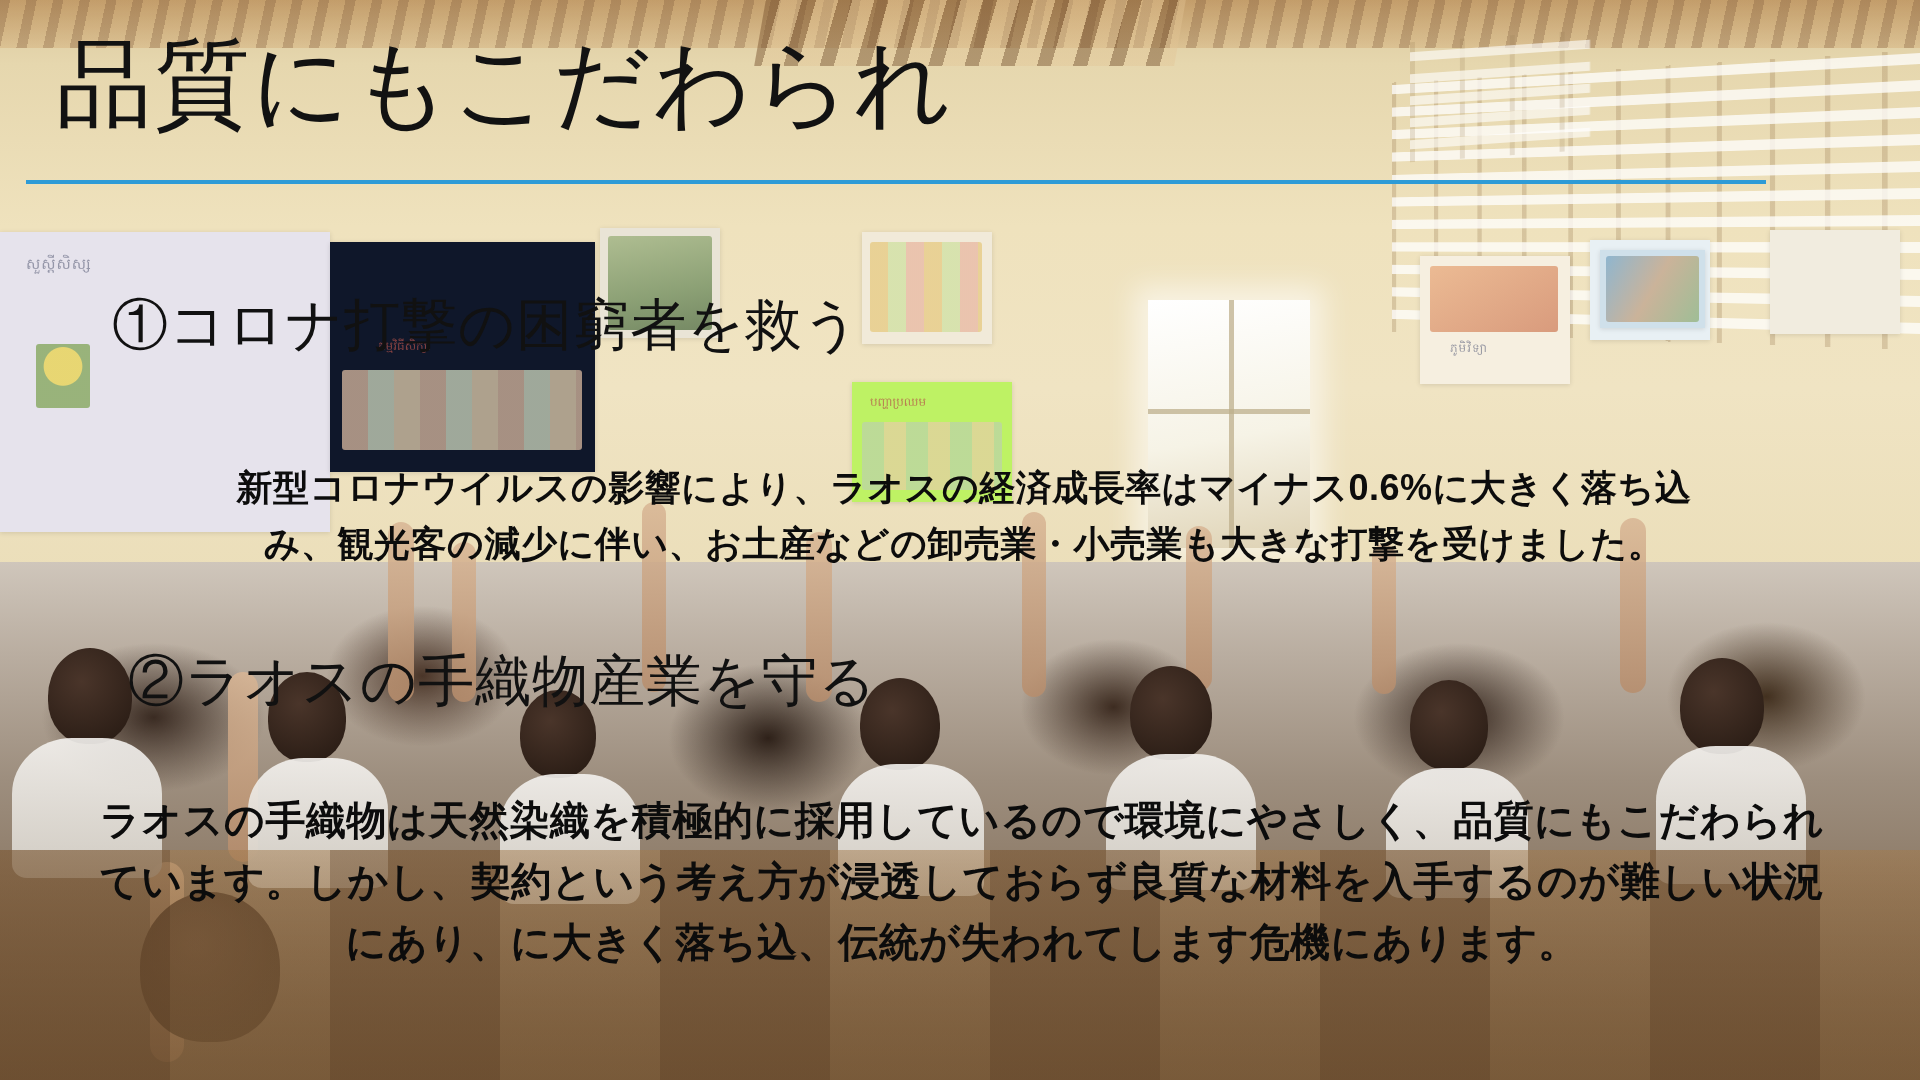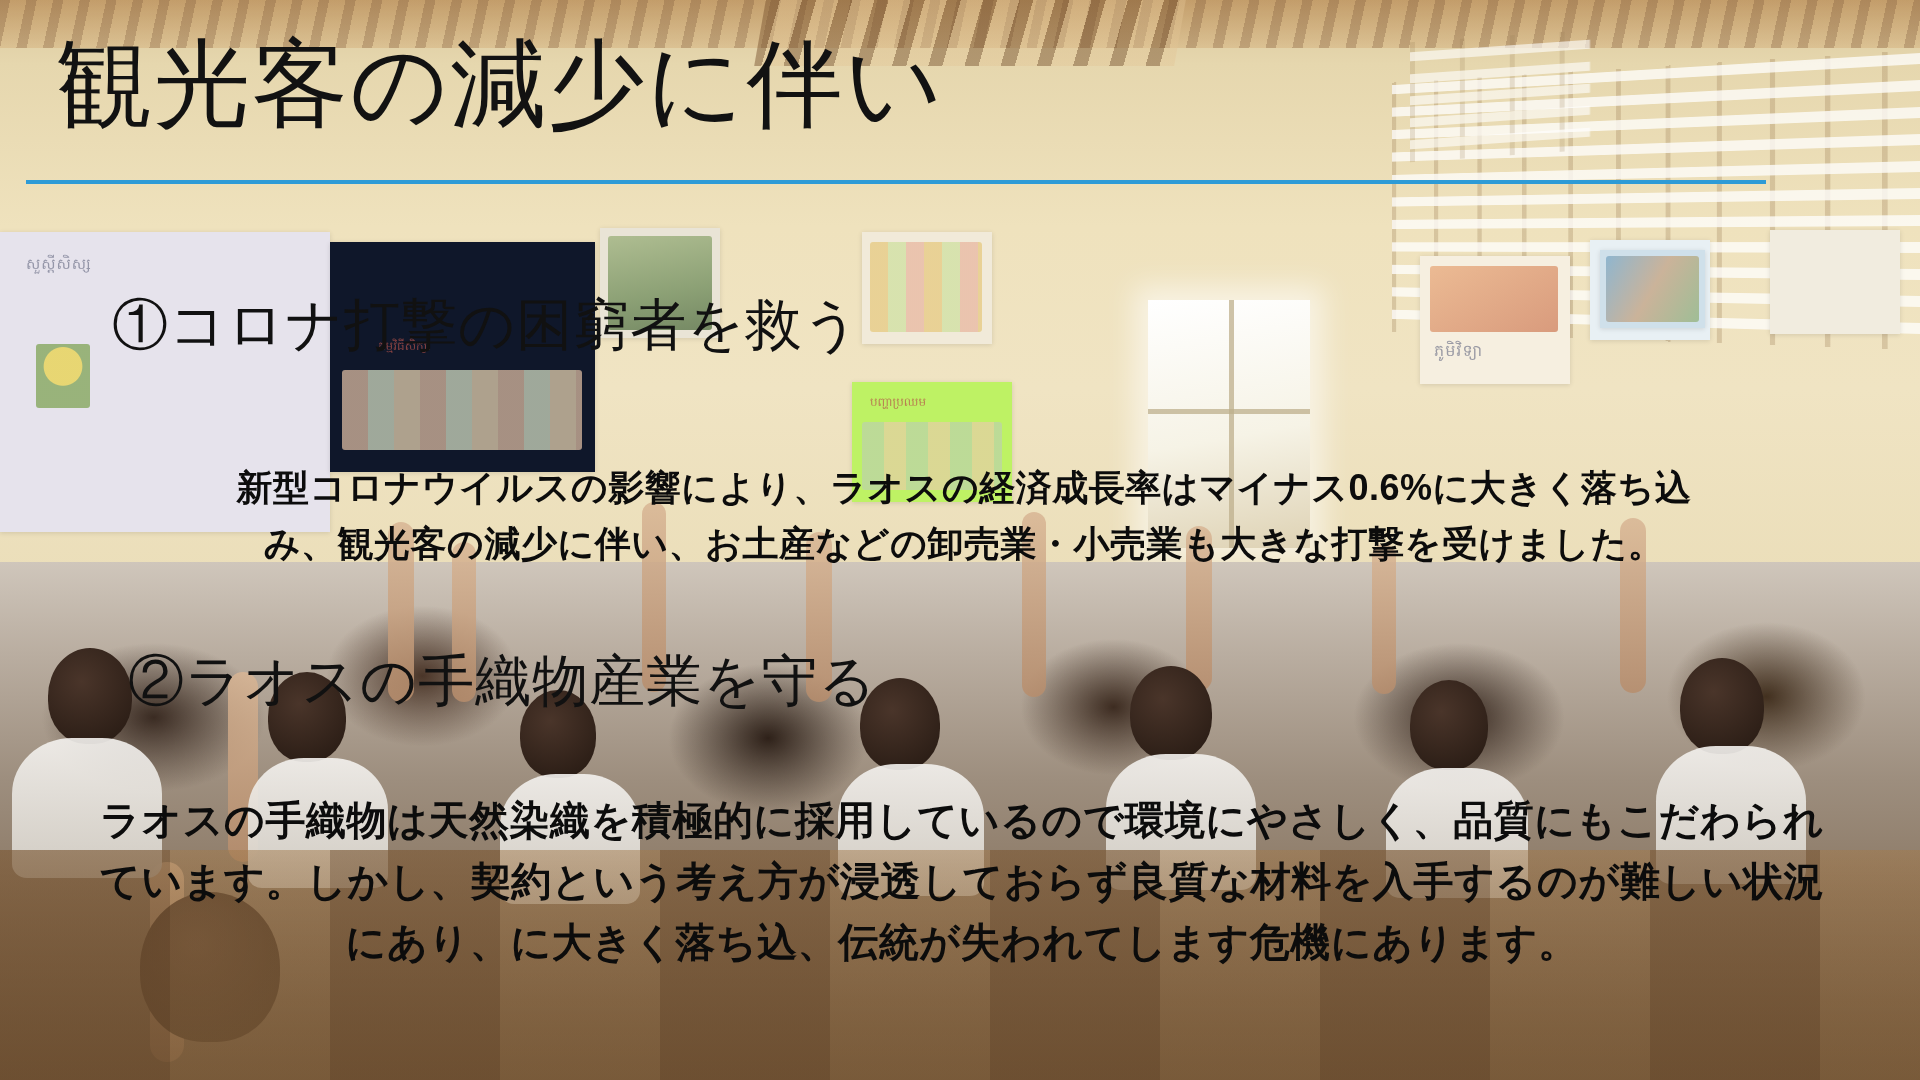--- a/index.html
+++ b/index.html
@@ -271,21 +271,21 @@
     <div class="poster p4">
       <div class="poster-art" style="left:8px;top:10px;width:112px;height:90px;background:repeating-linear-gradient(90deg,#e6c97f 0 18px,#cfe0a0 18px 36px,#e8b7a0 36px 54px);"></div>
     </div>
 
     <div class="poster p5">
       <span class="poster-red" style="left:18px;top:12px;">បញ្ហាប្រឈម</span>
       <div class="poster-art" style="left:10px;top:40px;width:140px;height:68px;background:repeating-linear-gradient(90deg,#bcd3a8 0 22px,#e4cfa4 22px 44px);"></div>
     </div>
 
     <div class="poster p6">
-      <span class="khmer" style="left:14px;top:84px;font-size:16px;">ភូមិវិទ្យា</span>
+      <span class="khmer" style="left:30px;top:84px;font-size:12px;">ភូមិវិទ្យា</span>
       <div class="poster-art" style="left:10px;top:10px;width:128px;height:66px;background:linear-gradient(150deg,#e8a97a,#cf7f5c);"></div>
     </div>
 
     <div class="poster p8"></div>
     <div class="poster p7"></div>
     <div class="poster p9">
       <div class="poster-art" style="left:6px;top:6px;width:93px;height:66px;background:linear-gradient(120deg,#7aa8c6,#c9a47f 50%,#8fb27a);"></div>
     </div>
 
     <div class="bg-crowd">
@@ -316,21 +316,21 @@
       <div class="shirt" style="left:1106px;top:192px;width:150px;height:136px;"></div>
       <div class="shirt" style="left:1386px;top:206px;width:142px;height:130px;"></div>
       <div class="shirt" style="left:1656px;top:184px;width:150px;height:138px;"></div>
 
       <div class="desks"></div>
     </div>
   </div>
 
   <div class="content">
 
-    <div class="slide-title">観光客の減少に伴い</div>
+    <div class="slide-title">品質にもこだわられ</div>
 
     <div class="title-rule"></div>
 
     <div class="heading heading-1">①コロナ打撃の困窮者を救う</div>
 
     <div class="body-block body-1">
       <span class="body-line">新型コロナウイルスの影響により、ラオスの経済成長率はマイナス0.6%に大きく落ち込</span>
       <span class="body-line center">み、観光客の減少に伴い、お土産などの卸売業・小売業も大きな打撃を受けました。</span>
     </div>
 

